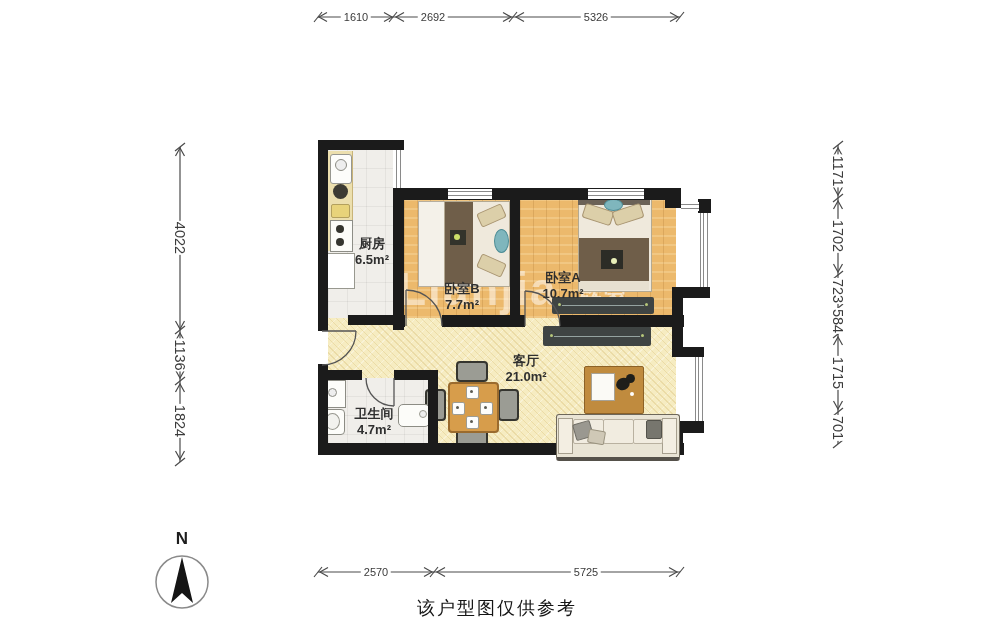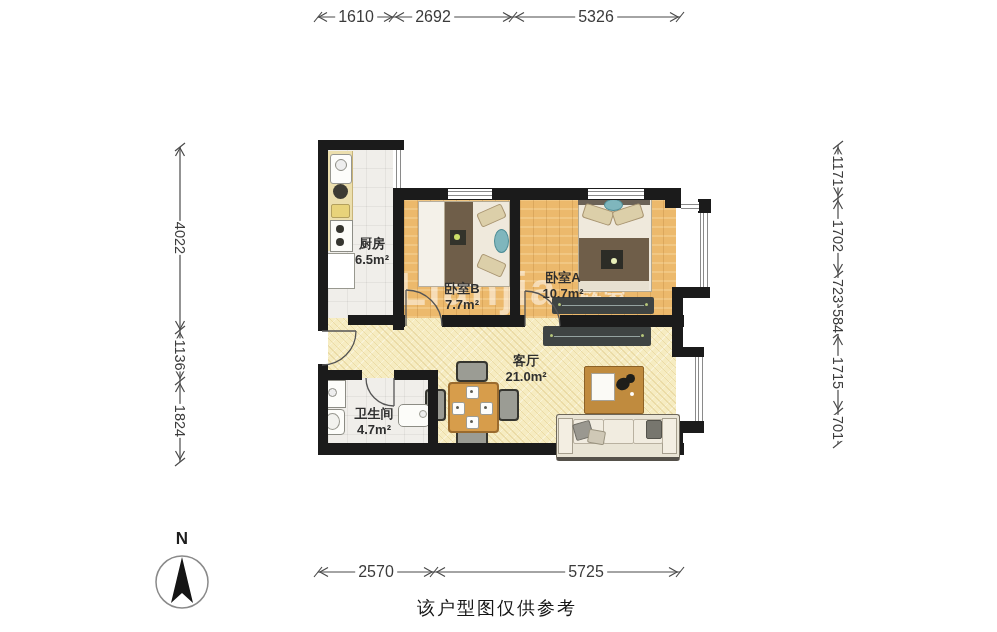--- a/index.html
+++ b/index.html
@@ -26,21 +26,21 @@
   .bench{position:absolute;background:#3f4443;border-radius:2px;z-index:2;}
   .bench i{position:absolute;left:10%;right:10%;top:48%;height:1px;background:#95a3a0;}
   .bench u{position:absolute;width:3px;height:3px;border-radius:50%;background:#b6c77a;}
   .chair{position:absolute;background:#9b9c94;border:2px solid #35352f;border-radius:4px;z-index:2;box-sizing:border-box;}
   .pillow{position:absolute;background:#dccfa9;border:1px solid #a89470;border-radius:3px;z-index:2;}
   .plate{position:absolute;width:11px;height:11px;background:#fdfdfb;border:1px solid #9c9c94;border-radius:2px;z-index:2;}
   .plate b{position:absolute;left:3px;top:3px;width:3px;height:3px;border-radius:50%;background:#5b5b52;}
   .room-label{position:absolute;z-index:6;text-align:center;color:#2f2f2f;font-size:13px;
      font-weight:600;line-height:1.2;transform:translate(-50%,0);white-space:nowrap;}
   .room-label .area{display:block;font-weight:700;}
-  .dim{position:absolute;z-index:6;font-size:16px;color:#3b3b3b;background:#fff;line-height:1;
+  .dim{position:absolute;z-index:6;font-size:11px;color:#3b3b3b;background:#fff;line-height:1;
      padding:1px 3px;transform:translate(-50%,-50%);white-space:nowrap;}
   .dimv{position:absolute;z-index:6;font-size:14.5px;color:#3b3b3b;background:#fff;line-height:1;
      padding:2px 1px;transform:translate(-50%,-50%) rotate(90deg);white-space:nowrap;}
   .overlay{position:absolute;left:0;top:0;z-index:5;pointer-events:none;}
   .wm{position:absolute;z-index:2;font-weight:bold;color:rgba(255,255,255,.5);pointer-events:none;letter-spacing:2px;}
   .caption{position:absolute;z-index:6;transform:translate(-50%,0);color:#141414;font-size:18px;
      letter-spacing:2px;font-family:"Liberation Serif","DejaVu Serif",serif;white-space:nowrap;}
   .north-label{position:absolute;z-index:6;transform:translate(-50%,-50%);font-size:17px;font-weight:600;color:#1d1d1d;}
 </style>
 </head>

